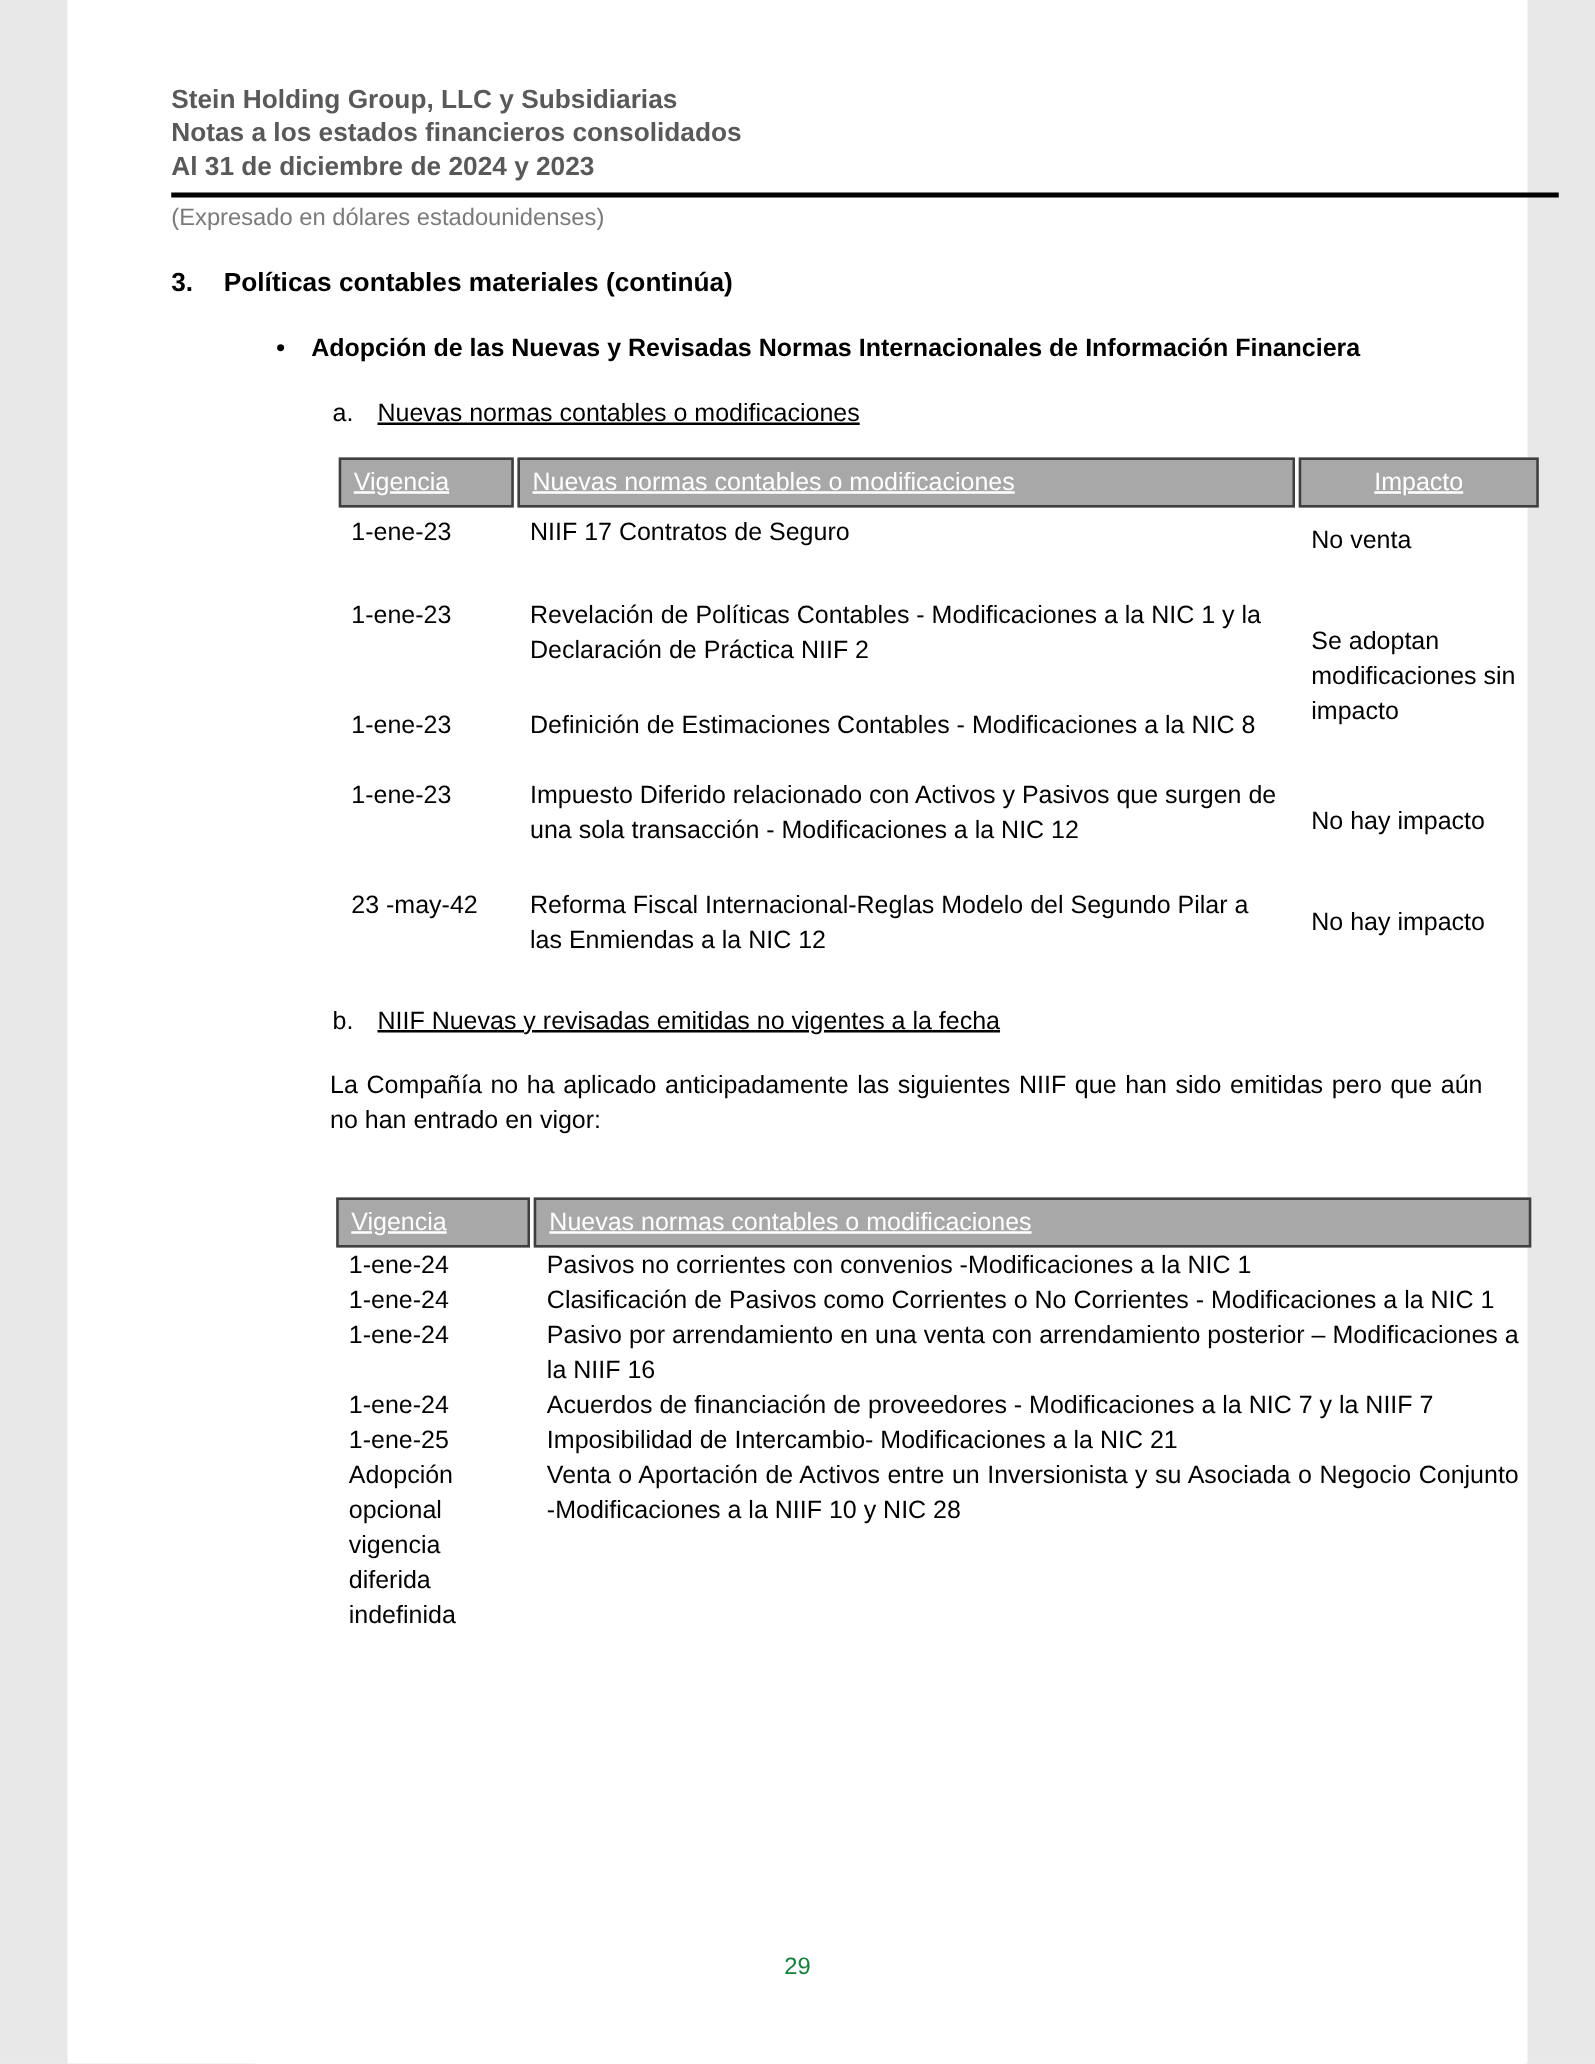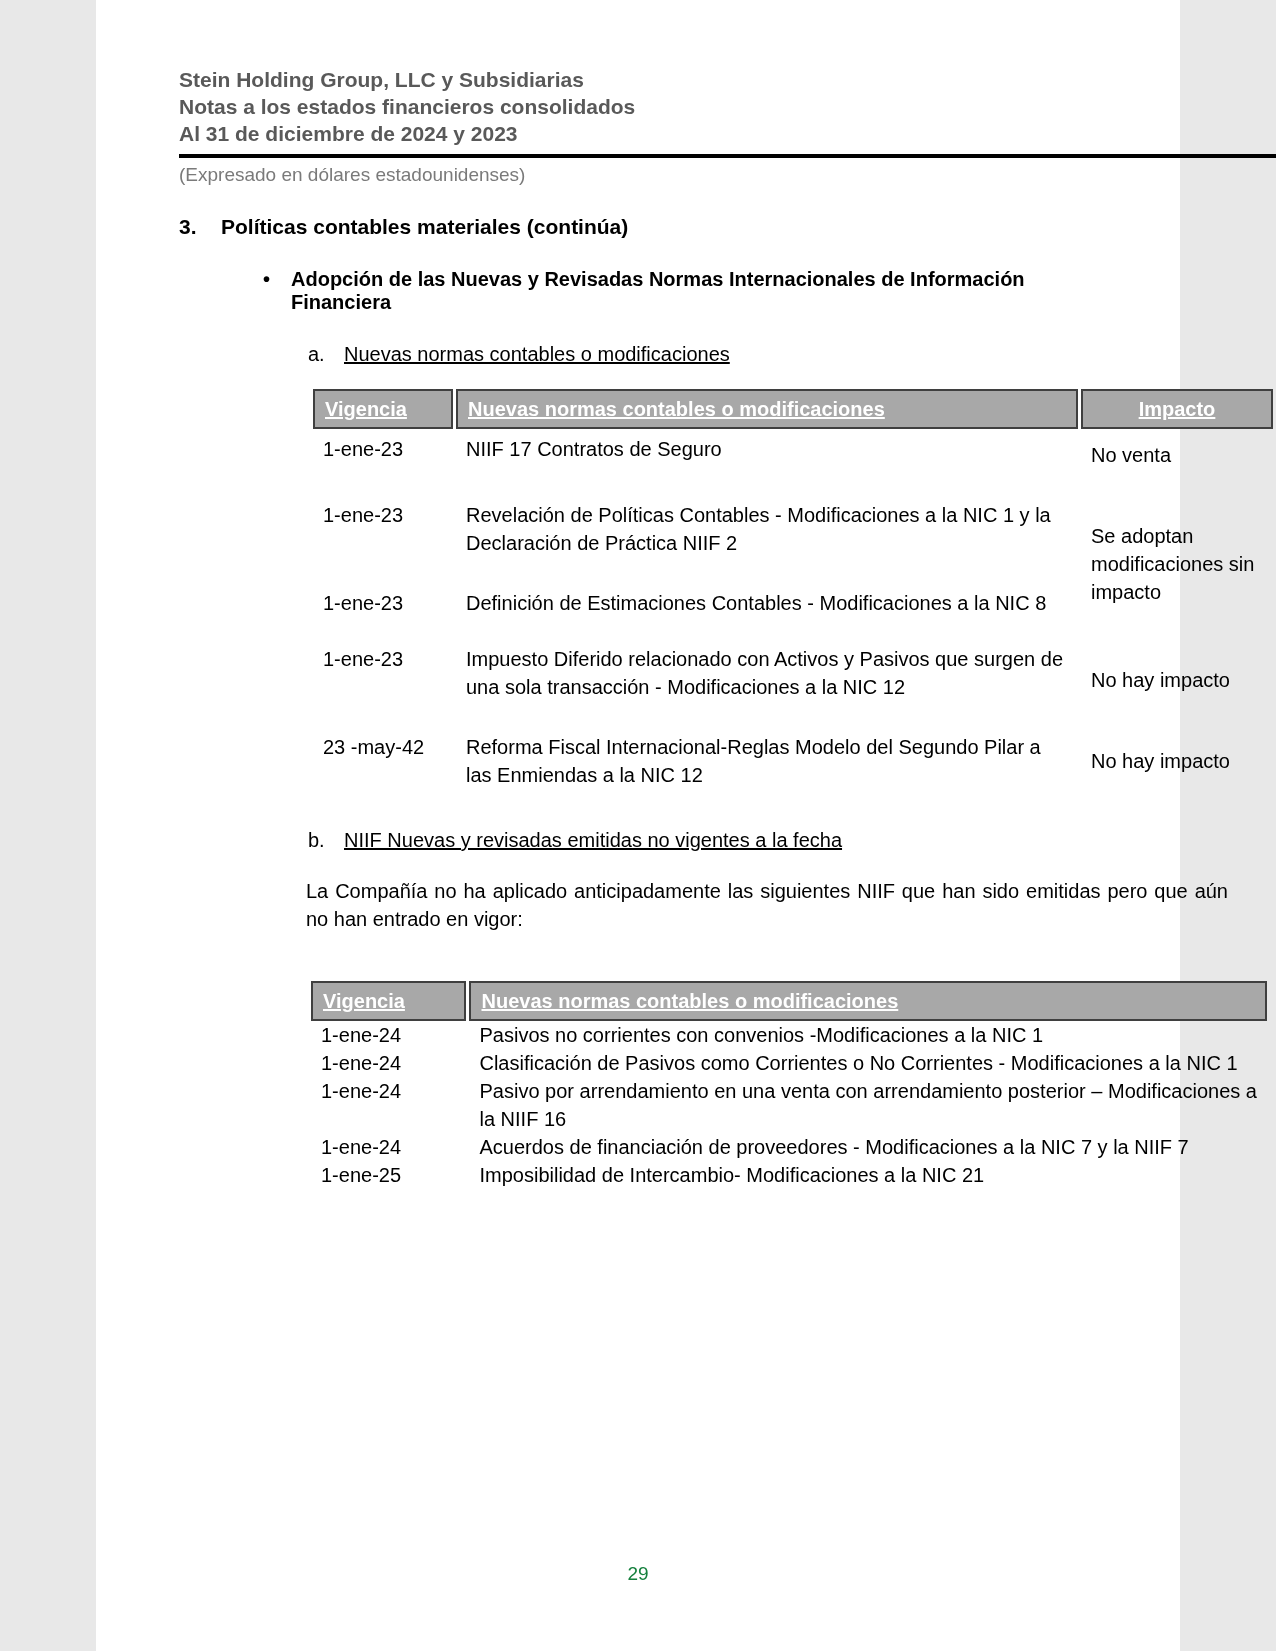--- a/index.html
+++ b/index.html
@@ -1,18 +1,18 @@
 <!DOCTYPE html>
 <html><head>
 <meta charset="utf-8">
 <style>
   html,body{margin:0;padding:0;background:#e8e8e8;}
   .page{
     position:relative;
-    width:1084px;height:1651px;
+    width:1168px;height:1651px;
     margin:0 auto;
     background:#ffffff;
     box-sizing:border-box;
     padding:66px 83px 0 83px;
     font-family:"Liberation Sans","DejaVu Sans",sans-serif;
     color:#000;
     font-size:20px;
   }
   
   .rpt-header{color:#595959;font-weight:bold;font-size:21px;line-height:27px;}
@@ -31,21 +31,21 @@
   .item-a{margin-top:29px;}
   .item-b{margin-top:32px;}
   
   table.std{border-collapse:separate;border-spacing:3px 0;table-layout:fixed;font-size:20px;}
   table.t1{margin:23px 0 0 131px;width:966px;}
   table.t2{margin:48px 0 0 129px;width:962px;}
   table.std th{
     background:#a8a8a8;
     border:2px solid #3f3f3f;
     color:#ffffff;
-    font-weight:bold;
+    font-weight:normal;
     text-decoration:underline;
     text-align:left;
     height:34px;
     padding:1px 10px;
     font-size:20px;
   }
   table.std th.center{text-align:center;margin-top:35px;}
   table.std td{vertical-align:top;line-height:28px;padding:6px 10px 0 10px;}
   table.t1 td{padding-bottom:26px;}
   table.t1 tr.tight td{padding-bottom:22px;}
@@ -160,18 +160,22 @@
         <td class="norm">Pasivo por arrendamiento en una venta con arrendamiento posterior – Modificaciones a la NIIF 16</td>
       </tr>
       <tr>
         <td>1-ene-24</td>
         <td class="norm">Acuerdos de financiación de proveedores - Modificaciones a la NIC 7 y la NIIF 7</td>
       </tr>
       <tr>
         <td>1-ene-25</td>
         <td class="norm">Imposibilidad de Intercambio- Modificaciones a la NIC 21</td>
       </tr>
+      <tr>
+        <td>Adopción opcional vigencia diferida indefinida</td>
+        <td class="norm">Venta o Aportación de Activos entre un Inversionista y su Asociada o Negocio Conjunto -Modificaciones a la NIIF 10 y NIC 28</td>
+      </tr>
     </tbody>
   </table>
 
   <div class="pageno">29</div>
 
 </div>
 
 </body></html>

